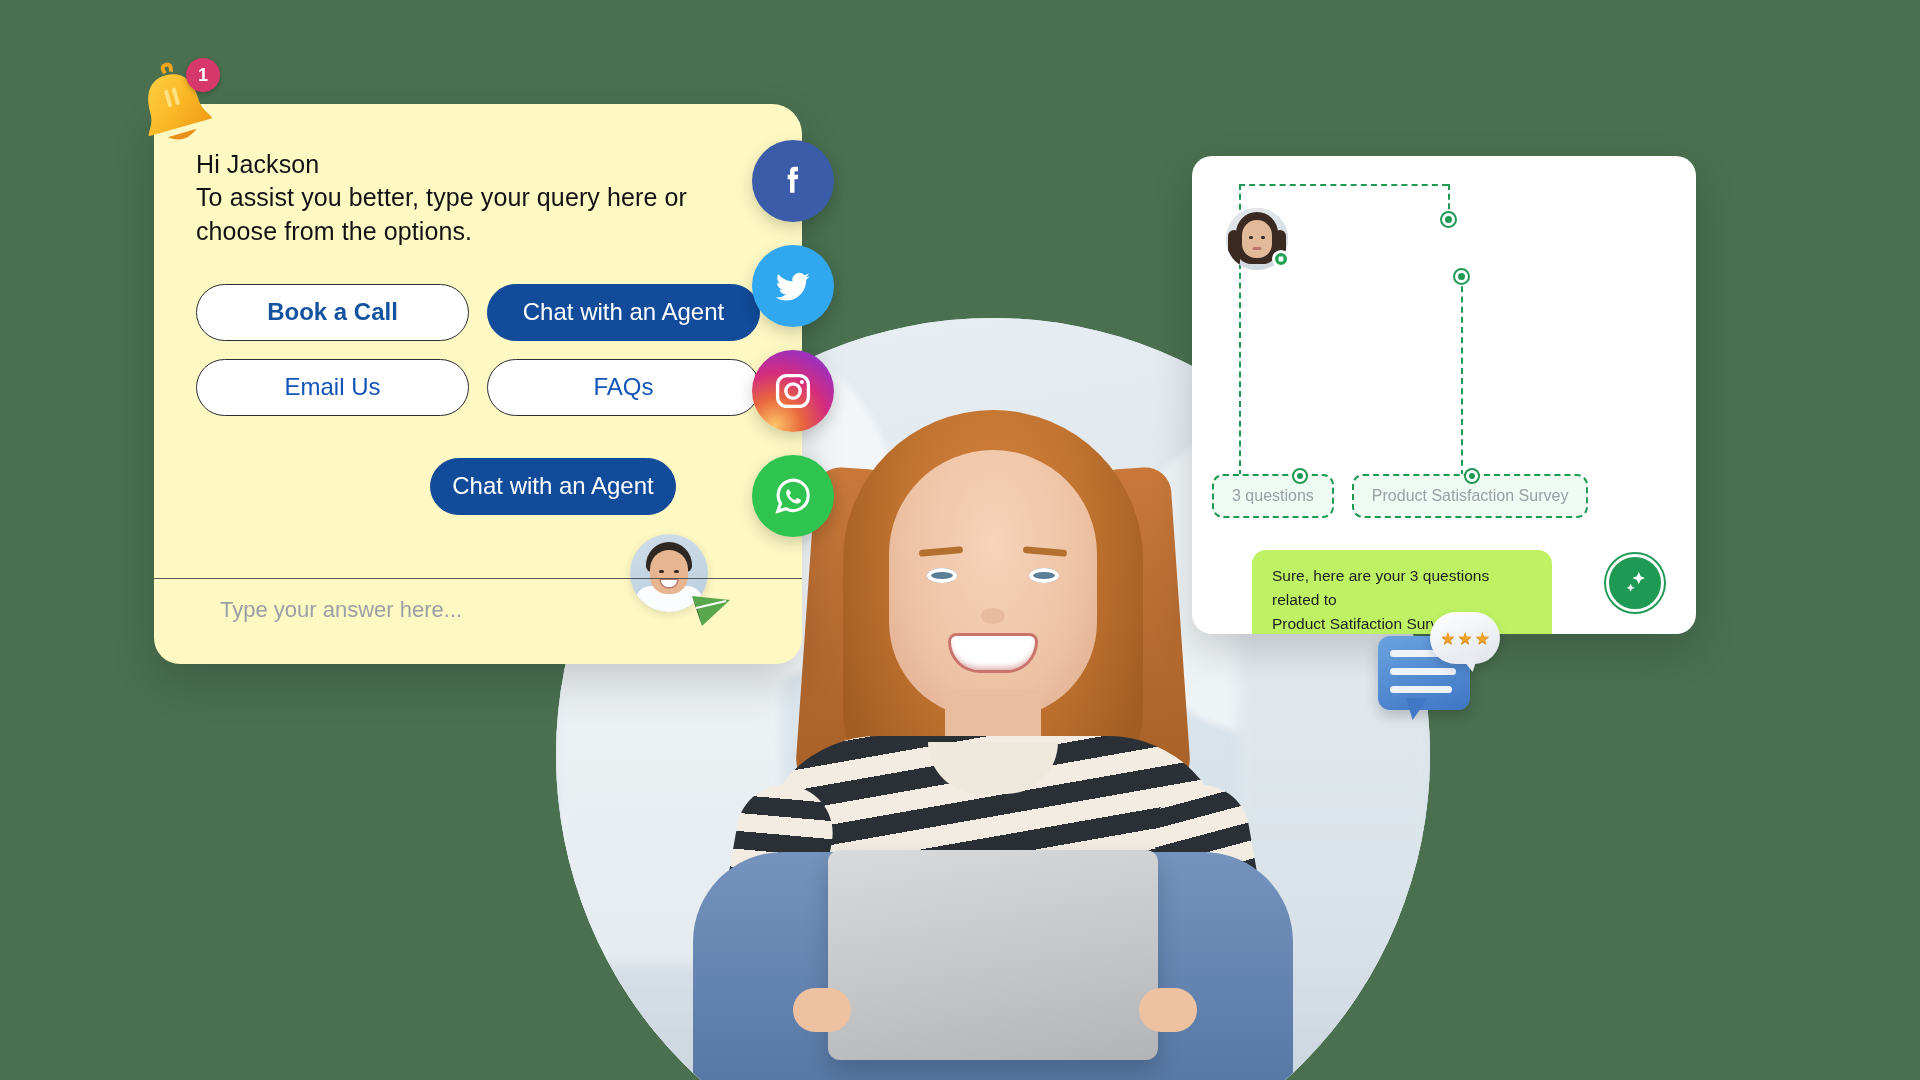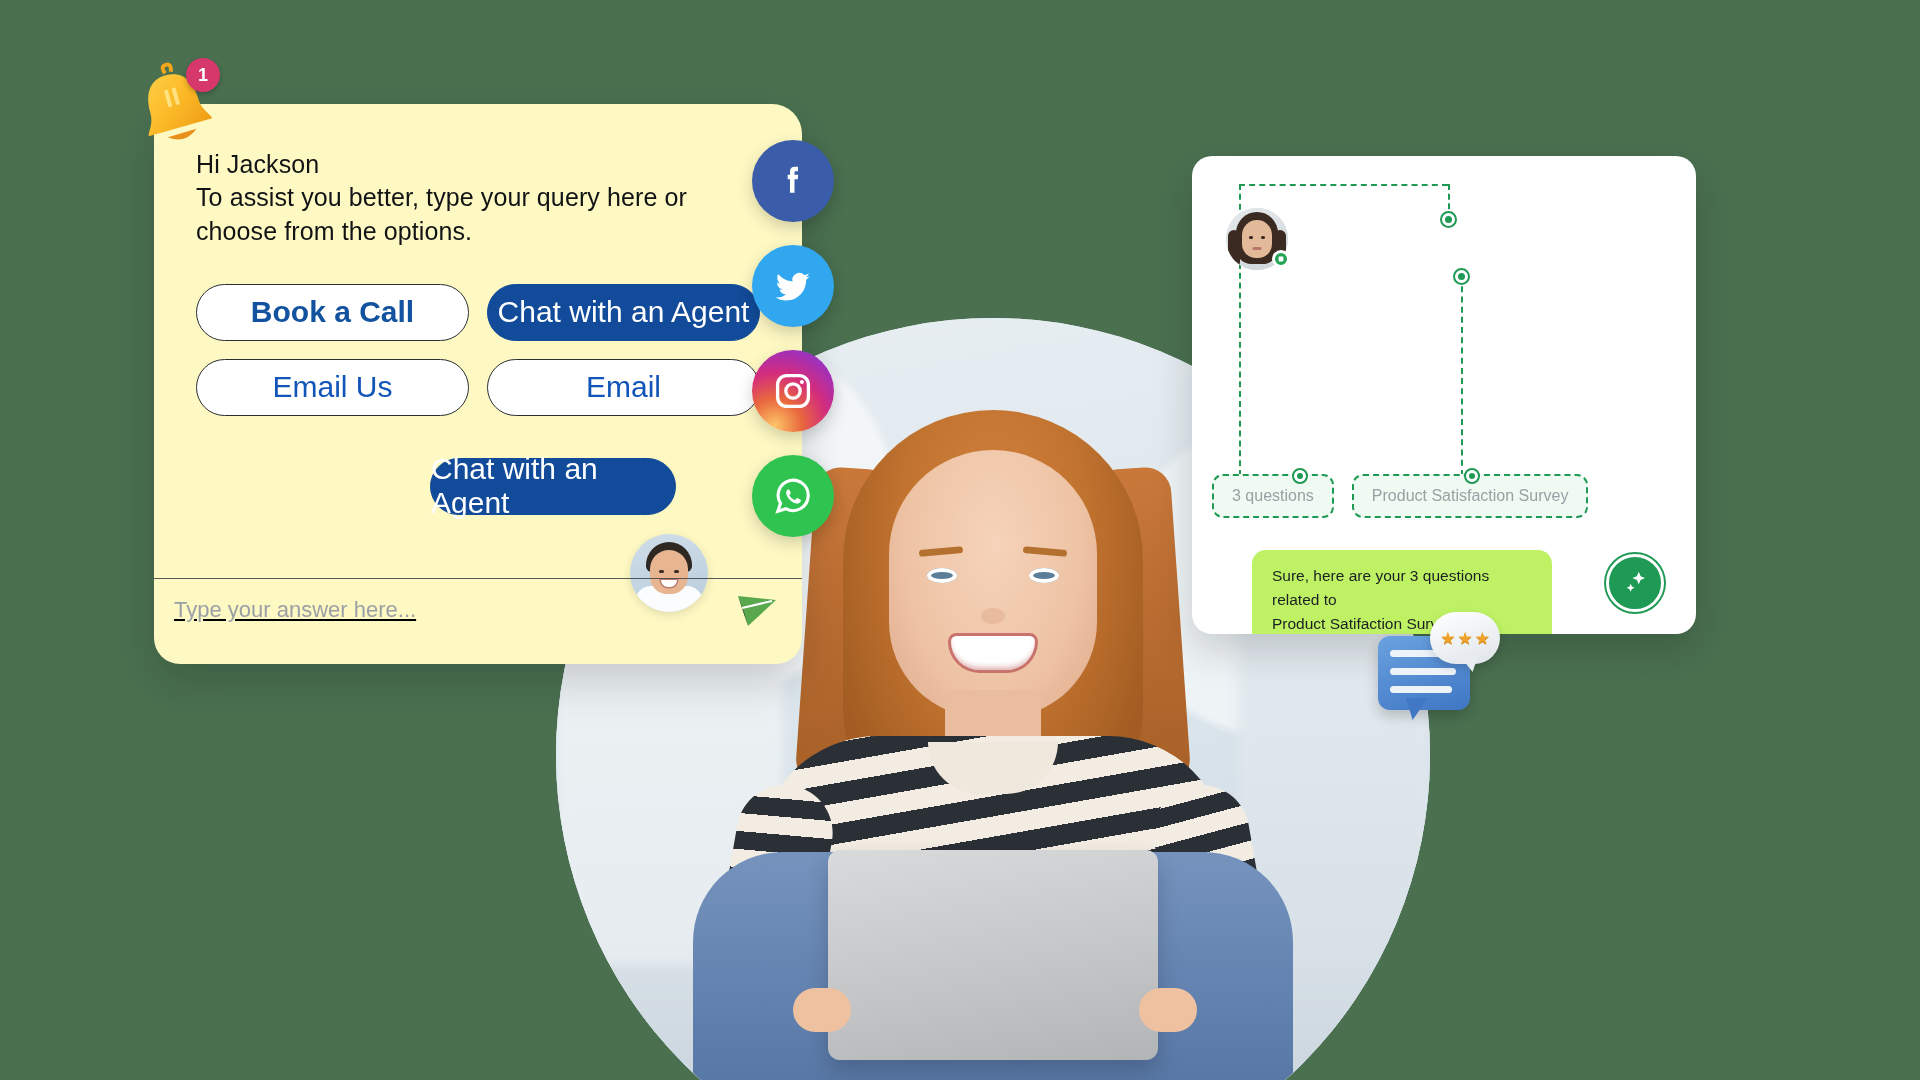--- a/index.html
+++ b/index.html
@@ -134,21 +134,21 @@
   .cw-body { padding: 44px 42px 0 42px; }
   .cw-greeting {
     font-size: 25px; color: #111315; line-height: 1.33; letter-spacing: .1px;
   }
   .cw-greeting .line2 { display:block; }
 
   .cw-options { margin-top: 36px; display: grid; grid-template-columns: 1fr 1fr; gap: 18px 18px; }
   .opt-btn {
     height: 57px; border-radius: 30px;
     display: flex; align-items: center; justify-content: center;
-    font-size: 30px; cursor: pointer; user-select: none;
+    font-size: 24px; cursor: pointer; user-select: none;
   }
   .opt-btn.outline { background: #fff; border: 1.6px solid #2a2f36; color: #1155b8; }
   .opt-btn.outline.strong { font-weight: 700; color: #12529f; }
   .opt-btn.filled { background: #114b99; color: #fff; border: 1.6px solid #114b99; }
 
   .cw-followup { margin-top: 42px; display:flex; justify-content:flex-end; padding-right: 84px; }
   .cw-followup .opt-btn { width: 246px; }
 
   .cw-agent-avatar {
     position:absolute; right: 94px; top: 430px;
@@ -161,21 +161,21 @@
   .ma-face{position:absolute;left:50%;transform:translateX(-50%);top:16px;width:38px;height:44px;border-radius:19px 19px 17px 17px;background:#e7b691;}
   .ma-eye{position:absolute;top:20px;width:5px;height:3px;border-radius:2px;background:#3b2c23;}
   .ma-eye.l{left:9px;} .ma-eye.r{right:9px;}
   .ma-smile{position:absolute;left:50%;transform:translateX(-50%);top:30px;width:16px;height:7px;border-radius:0 0 10px 10px;background:#fff;box-shadow:0 0 0 1.5px #b9786e;}
   .ma-shirt{position:absolute;left:50%;transform:translateX(-50%);bottom:0;width:68px;height:26px;border-radius:16px 16px 0 0;background:#fbfcfd;}
 
   .cw-divider { position:absolute; left:0; right:0; top: 474px; height:1px; background:#3a3f45; opacity:.85; }
 
   .cw-input-row {
     position:absolute; left:0; right:0; bottom:0; height: 108px;
-    display:flex; align-items:center; padding: 0 20px; text-decoration: underline;
+    display:flex; align-items:center; padding: 0 66px;
   }
   .cw-input {
     flex: 1; border:none; outline:none; background:transparent;
     font-size: 22px; color:#8a8f94; font-family:"Liberation Sans", sans-serif;
   }
   .cw-input::placeholder { color:#9aa0a5; }
   .cw-send { width: 54px; height: 44px; position:relative; cursor:pointer; }
 
   
   .social-col {
@@ -333,21 +333,21 @@
       <div class="cw-greeting">
         <div>Hi Jackson</div>
         <span class="line2">To assist you better, type your query here or</span>
         <span class="line2">choose from the options.</span>
       </div>
 
       <div class="cw-options">
         <div class="opt-btn outline strong">Book a Call</div>
         <div class="opt-btn filled">Chat with an Agent</div>
         <div class="opt-btn outline">Email Us</div>
-        <div class="opt-btn outline">Email</div>
+        <div class="opt-btn outline">FAQs</div>
       </div>
 
       <div class="cw-followup">
         <div class="opt-btn filled">Chat with an Agent</div>
       </div>
     </div>
 
     <div class="cw-agent-avatar">
       <div class="ma-hair"></div>
       <div class="ma-shirt"></div>

